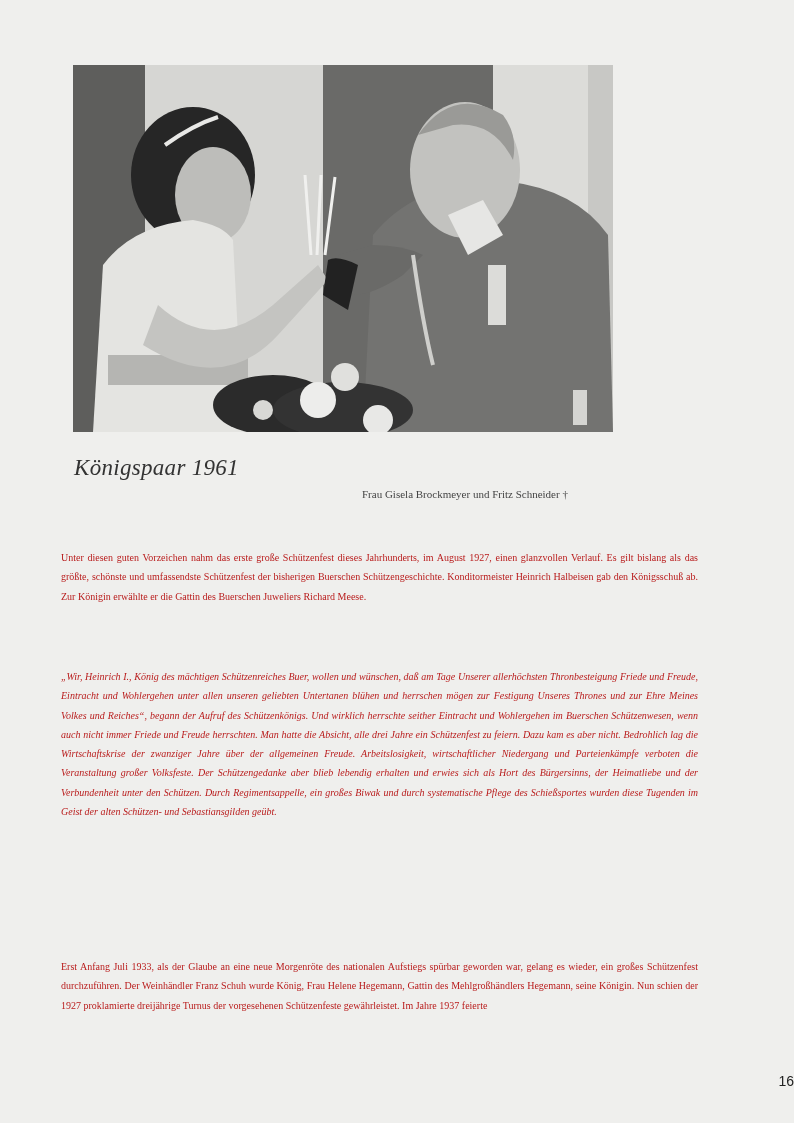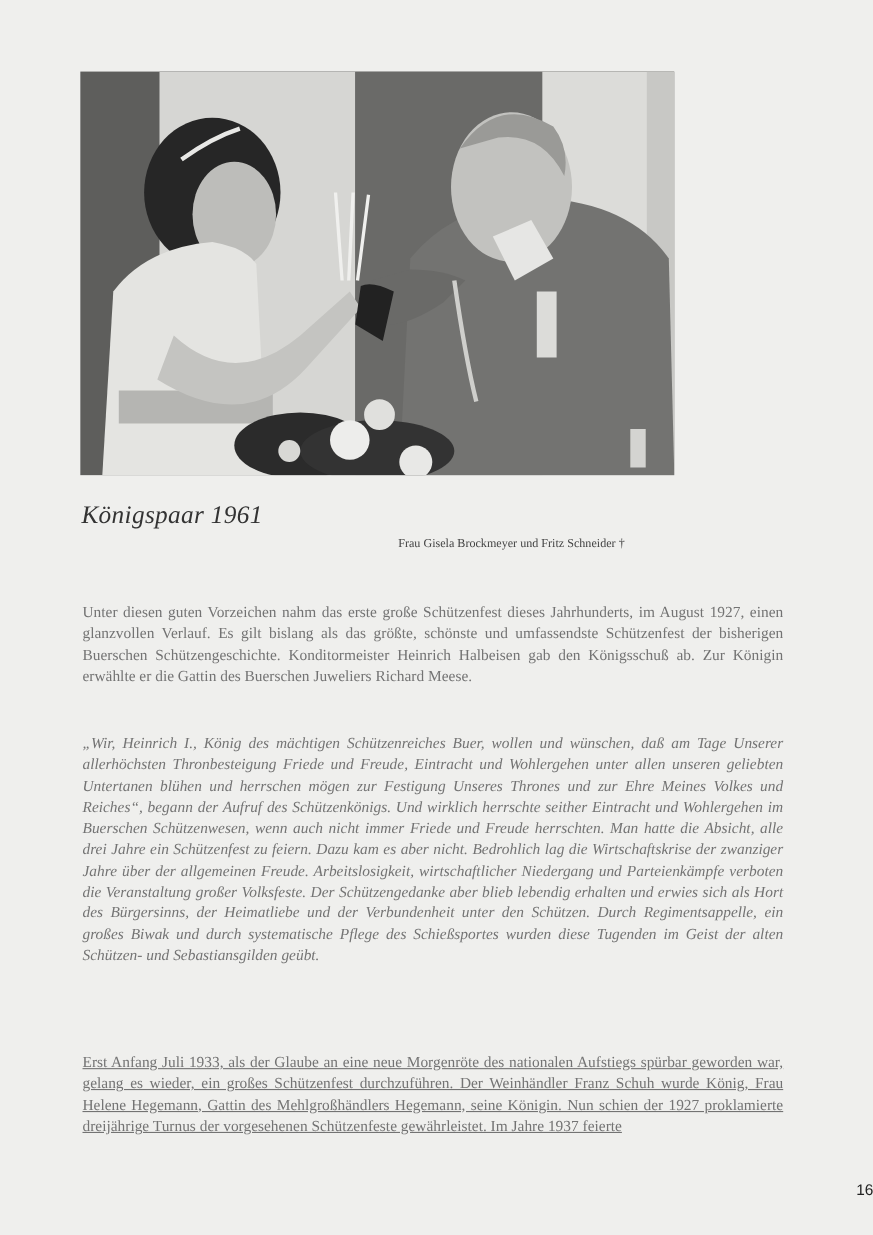--- a/index.html
+++ b/index.html
@@ -16,27 +16,27 @@
   .photo svg { display:block; width:100%; height:100%; }
   .caption-title {
     position:absolute; left:74px; top:455px;
     font-style:italic; font-size:23px; color:#333; letter-spacing:0.3px;
   }
   .caption-sub {
     position:absolute; left:362px; top:488px;
     font-size:11px; color:#444;
   }
   .body-text {
-    position:absolute; left:75px; width:637px;
-    font-size:14px; line-height:19.3px; text-align:justify;
-    color:#737373;
+    position:absolute; left:61px; width:637px;
+    font-size:10px; line-height:19.3px; text-align:justify;
+    color:#b91c1c;
   }
   .p1 { top:548px; }
   .p2 { top:667px;font-style:italic; }
-  .p3 { top:957px;text-decoration:underline; }
+  .p3 { top:957px; }
   .page-number {
     position:absolute; left:0; width:794px; top:1073px; text-align:right;
     font-family:"Liberation Sans","DejaVu Sans",sans-serif; font-size:14px; color:#222;
   }
 </style>
 </head>
 <body>
 
 <div class="photo">
   <svg viewBox="0 0 540 367" preserveAspectRatio="none">

